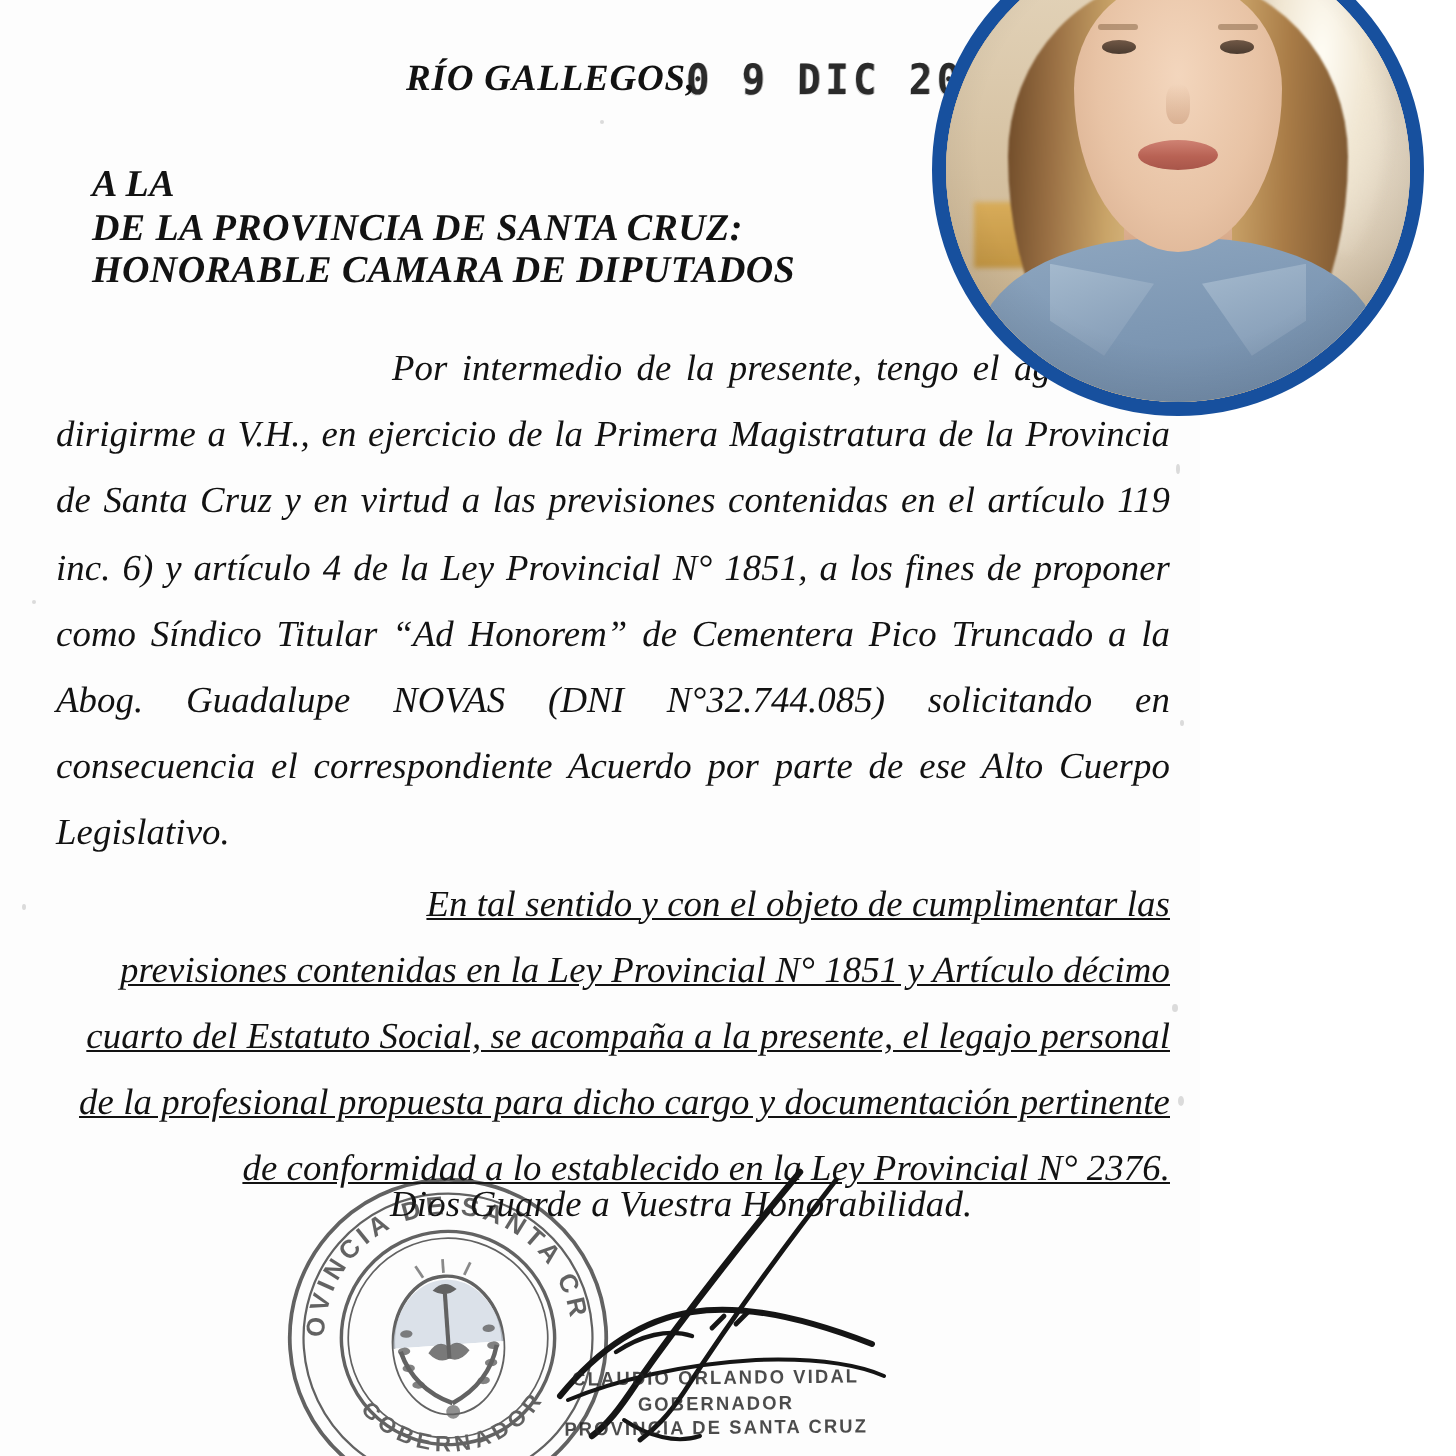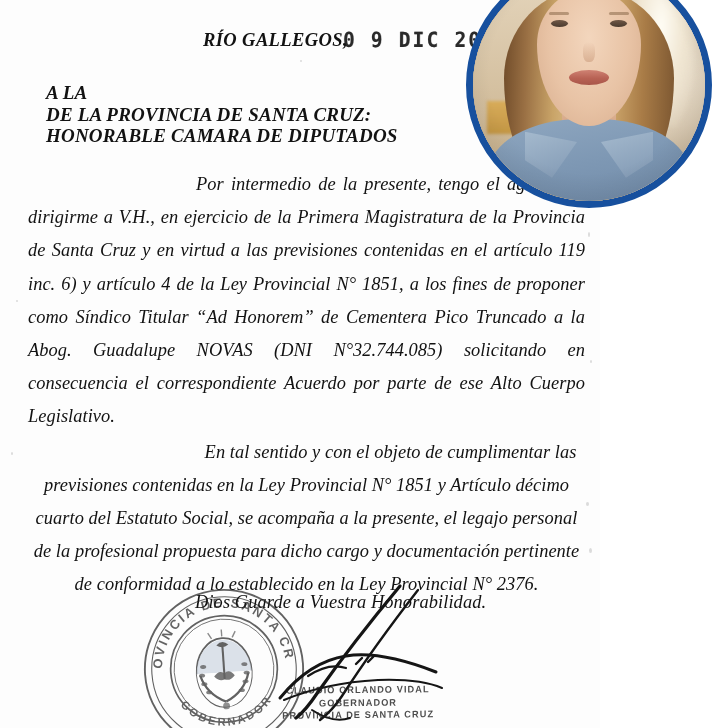--- a/index.html
+++ b/index.html
@@ -88,21 +88,21 @@
     font-style: italic;
     font-size: 18.4px;
     line-height: 33.2px;
     text-align: justify;
     text-justify: inter-word;
     margin: 0;
     letter-spacing: 0.05px;
   }
   .para.indent { text-indent: 168px; }
   .para + .para { margin-top: 2px; }
-  .para:last-child { text-align: center; }
+  .para:last-child { text-align: right; text-decoration: underline; }
 
   #closing {
     position: absolute;
     left: 195px;
     top: 592px;
     font-style: italic;
     font-size: 18.4px;
     white-space: nowrap;
     letter-spacing: 0.1px;
   }

